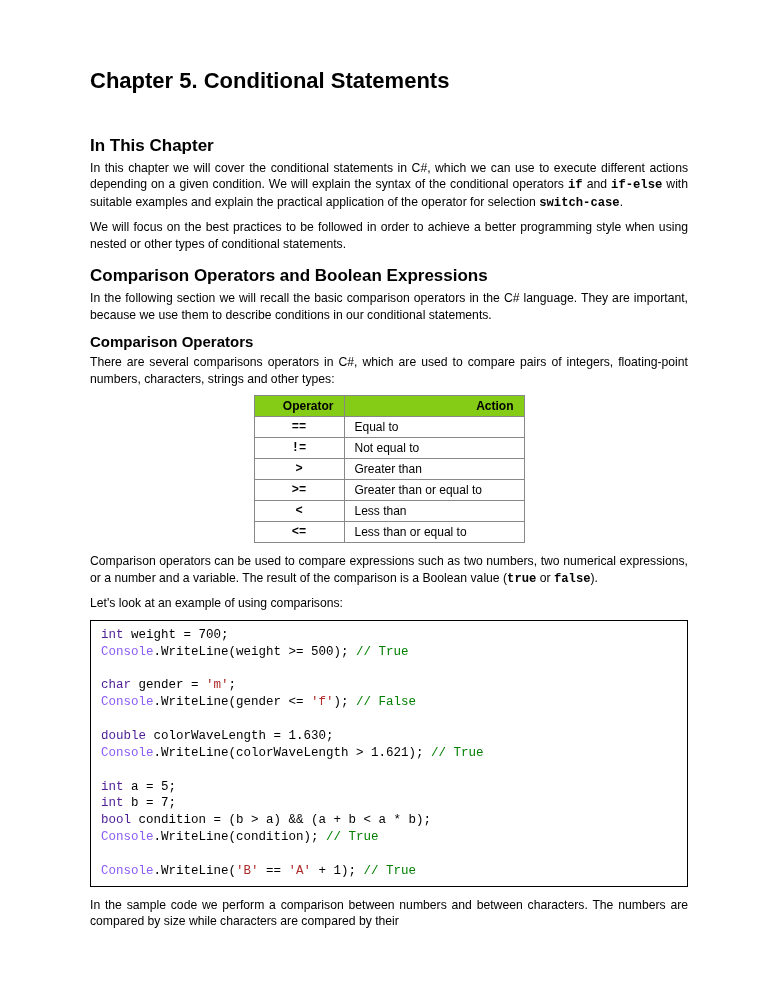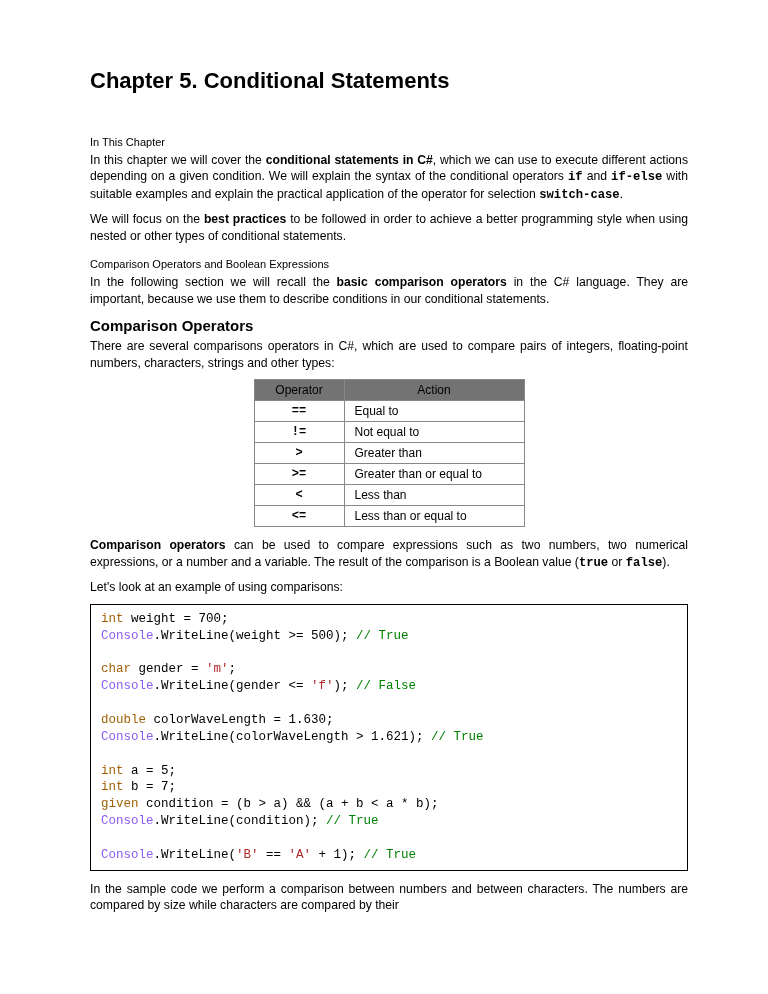--- a/index.html
+++ b/index.html
@@ -13,72 +13,72 @@
     font-size: 12.2px;
   }
   .title {
     font-size: 22px;
     font-weight: bold;
     text-align: left;
     margin-top: 16px;
     margin-bottom: 42px;
   }
   .h2 {
-    font-size: 11px;
-    font-weight: normal;
+    font-size: 17px;
+    font-weight: bold;
     margin-bottom: 4px;
   }
   .h3 {
     font-size: 15px;
     font-weight: bold;
     margin-bottom: 4px;
     margin-top: 10px;
   }
   p {
     text-align: justify;
     line-height: 1.35;
     margin-bottom: 8px;
   }
-  b { font-weight: bold; }
+  b { font-weight: normal; }
   .mono { font-family: "Courier New", monospace; font-weight: bold; }
   .sp1 { margin-top: 14px; }
   table.ops {
     border-collapse: collapse;
     margin: 2px auto 10px auto;
   }
   table.ops th, table.ops td {
     border: 1px solid #888;
     padding: 3px 10px;
     font-size: 12px;
   }
   table.ops th {
-    background: #737373;
-    font-weight: normal;
-    text-align: center;
+    background: #84cc16;
+    font-weight: bold;
+    text-align: right;
   }
   table.ops td.op {
     font-family: "Courier New", monospace;
     font-weight: bold;
     text-align: center;
     width: 90px;
   }
   table.ops td.act {
     width: 180px;
     margin-top: 28px;
   }
   .codebox {
     border: 1px solid #000;
     padding: 6px 10px;
     margin: 2px 0 10px 0;
     font-family: "Courier New", monospace;
     font-size: 12.5px;
     line-height: 1.35;
     white-space: pre;
   }
-  .kw { color: #a16207; }
+  .kw { color: #4c1d95; }
   .cls { color: #8b5cf6; }
   .str { color: #b02a2a; }
   .cmt { color: #008000; }
 </style>
 </head>
 <body>
 
 <div class="title">Chapter 5. Conditional Statements</div>
 
 <div class="h2">In This Chapter</div>
@@ -131,18 +131,18 @@
 <span class="cls">Console</span><span>.WriteLine(weight &gt;= 500); </span><span class="cmt">// True</span>
 
 <span class="kw">char</span><span> gender = </span><span class="str">'m'</span><span>;</span>
 <span class="cls">Console</span><span>.WriteLine(gender &lt;= </span><span class="str">'f'</span><span>); </span><span class="cmt">// False</span>
 
 <span class="kw">double</span><span> colorWaveLength = 1.630;</span>
 <span class="cls">Console</span><span>.WriteLine(colorWaveLength &gt; 1.621); </span><span class="cmt">// True</span>
 
 <span class="kw">int</span><span> a = 5;</span>
 <span class="kw">int</span><span> b = 7;</span>
-<span class="kw">given</span><span> condition = (b &gt; a) &amp;&amp; (a + b &lt; a * b);</span>
+<span class="kw">bool</span><span> condition = (b &gt; a) &amp;&amp; (a + b &lt; a * b);</span>
 <span class="cls">Console</span><span>.WriteLine(condition); </span><span class="cmt">// True</span>
 
 <span class="cls">Console</span><span>.WriteLine(</span><span class="str">'B'</span><span> == </span><span class="str">'A'</span><span> + 1); </span><span class="cmt">// True</span></div>
 
 <p>In the sample code we perform a comparison between numbers and between characters. The numbers are compared by size while characters are compared by their</p>
 
 </body></html>

